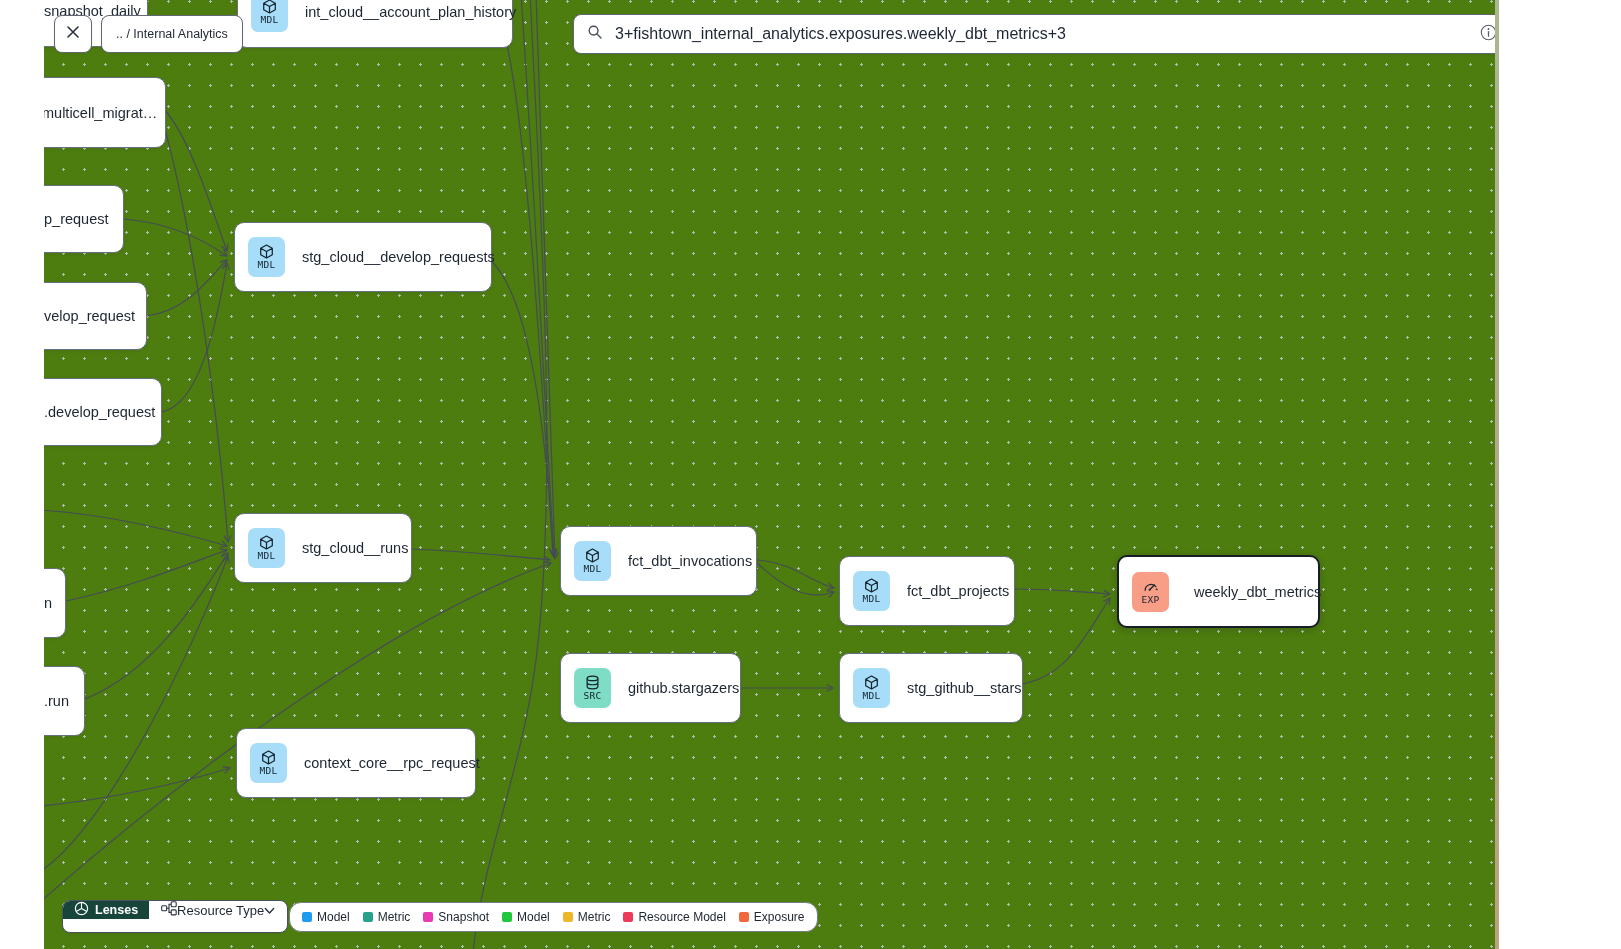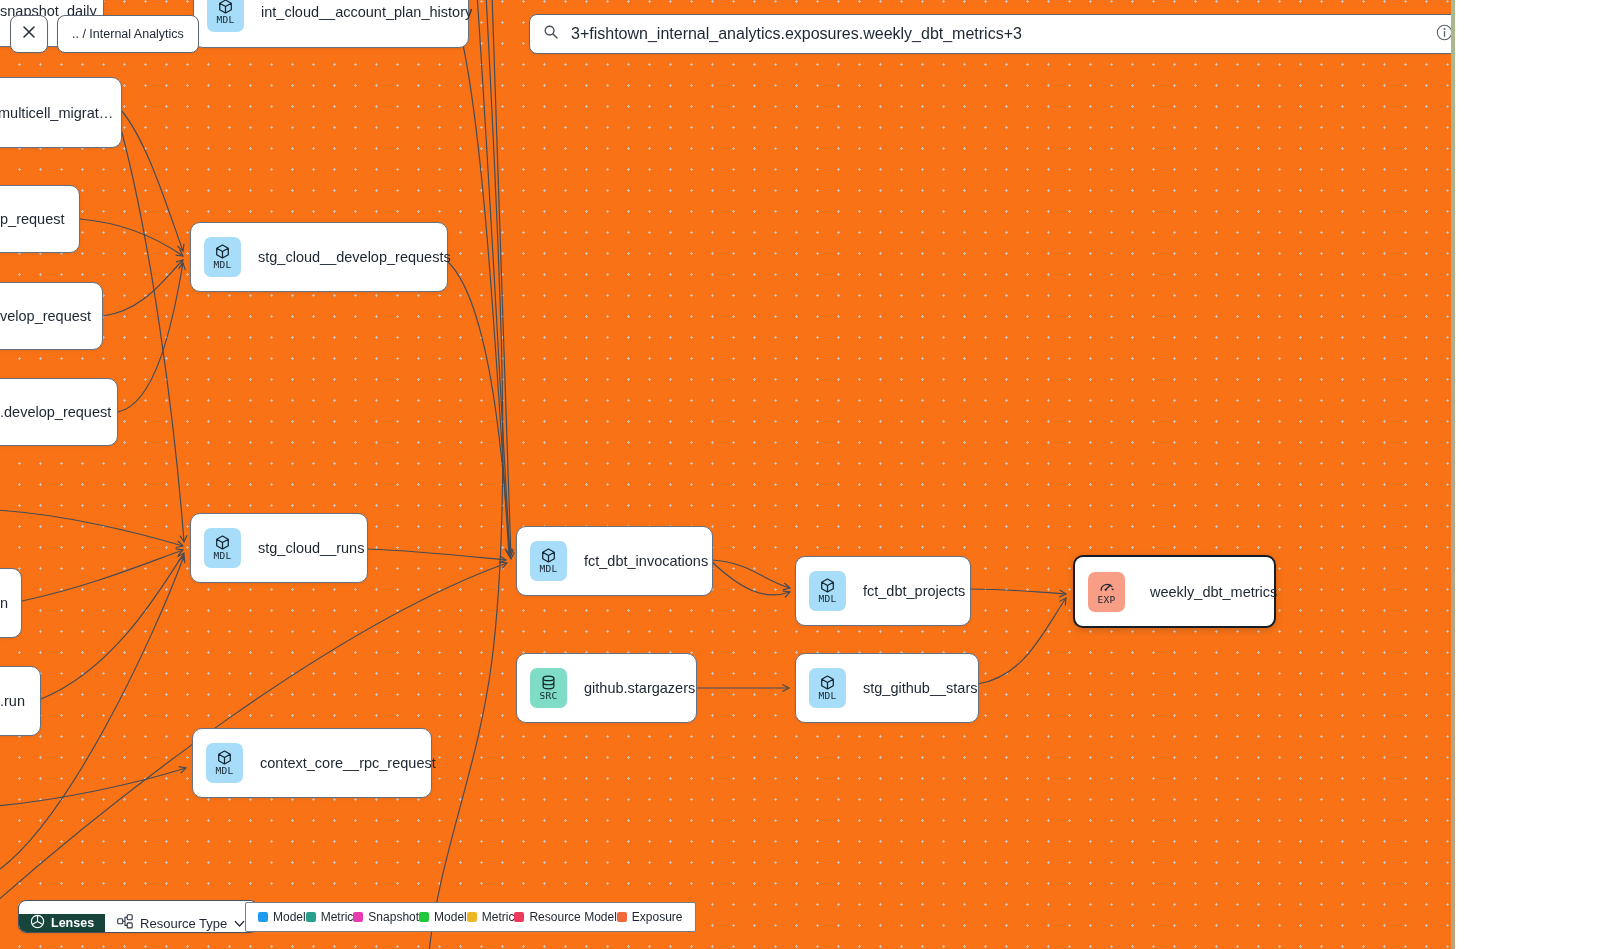--- a/index.html
+++ b/index.html
@@ -1,17 +1,17 @@
 <!DOCTYPE html>
 <html><head>
 <meta charset="utf-8">
 <style>
   html,body{margin:0;padding:0;}
   body{font-family:"Liberation Sans","DejaVu Sans",sans-serif;}
-  .stage{position:relative;width:1455px;height:949px;overflow:hidden;background:#f97316;}
+  .stage{position:relative;width:1455px;height:949px;overflow:hidden;background:#4d7c0f;margin-left:44px;}
   .stage::before{content:"";position:absolute;inset:0;
     background-image:radial-gradient(circle,#c5cbd4 1.05px,transparent 1.25px);
     background-size:21px 21px;background-position:9px 12px;opacity:.85;pointer-events:none;}
   .edges{position:absolute;left:0;top:0;z-index:1;}
   
   .node{position:absolute;z-index:2;background:#fff;border:1.2px solid #677080;border-radius:10px;
     display:flex;align-items:center;gap:17px;padding-left:13px;box-sizing:border-box;
     box-shadow:0 1px 3px rgba(25,35,50,.10);cursor:pointer;}
   .node.selected{border:2px solid #161d27;box-shadow:0 2px 7px rgba(18,26,38,.20);}
   .badge{width:37px;height:40px;border-radius:7px;flex:0 0 auto;display:flex;flex-direction:column;
@@ -28,27 +28,27 @@
   .crumb{left:57px;top:15px;height:38px;padding:0 14px;background:#fff;border:1.2px solid #5f6773;
     border-radius:8px;display:flex;align-items:center;font-size:12.5px;color:#1e2734;
     box-shadow:0 1px 2px rgba(25,35,50,.08);box-sizing:border-box;}
   .search{left:529px;top:14px;width:938px;height:40px;background:#fff;border:1.2px solid #5f6773;
     border-radius:8px;display:flex;align-items:center;gap:10px;padding:0 13px;box-sizing:border-box;
     box-shadow:0 1px 2px rgba(25,35,50,.08);}
   .search input{flex:1;border:none;outline:none;background:transparent;font-size:16px;color:#1e2734;
     font-family:"Liberation Sans","DejaVu Sans",sans-serif;}
   .refresh-btn{left:1504px;top:14px;width:40px;height:40px;}
   
-  .lens-pill{left:18px;top:900px;height:33px;display:flex;align-items:flex-end;border:1.2px solid #4a5260;
+  .lens-pill{left:18px;top:900px;height:33px;display:flex;align-items:flex-start;border:1.2px solid #4a5260;
     border-radius:8px;overflow:hidden;background:#fff;box-sizing:border-box;box-shadow:0 1px 2px rgba(25,35,50,.10);}
   .lens-seg{background:#17453c;color:#fff;display:flex;align-items:center;gap:6px;padding:0 11px;
     font-size:12.5px;font-weight:bold;cursor:pointer;}
-  .rt-seg{display:flex;align-items:center;gap:7px;padding:0 12px;font-size:13px;color:#1e2734;cursor:pointer;}
-  .legend{left:245px;top:902px;height:30px;background:#fff;border:1px solid #757d89;border-radius:2px;
-    display:flex;align-items:center;padding:4px 12px;box-sizing:border-box;}
+  .rt-seg{display:flex;align-items:center;gap:0;padding:0 12px;font-size:13px;color:#1e2734;cursor:pointer;}
+  .legend{left:245px;top:902px;height:30px;background:#fff;border:1px solid #757d89;border-radius:12px;
+    display:flex;align-items:center;gap:13px;padding:4px 12px;box-sizing:border-box;}
   .litem{display:flex;align-items:center;gap:5px;font-size:12px;color:#1c2530;white-space:nowrap;}
   .sq{width:10px;height:10px;border-radius:2px;display:inline-block;}
   .zoomctl{left:1556px;top:854px;width:38px;border:1.2px solid #5f6773;border-radius:8px;background:#fff;
     overflow:hidden;box-shadow:0 1px 2px rgba(25,35,50,.10);box-sizing:border-box;}
   .zbtn{width:100%;height:38px;display:flex;align-items:center;justify-content:center;font-size:19px;
     color:#5b626e;cursor:pointer;box-sizing:border-box;}
   .zbtn + .zbtn{border-top:1px solid #434a56;}
   .edge-strip{position:absolute;right:0;top:0;width:4px;height:949px;z-index:6;
     background:linear-gradient(#aab88d,#b3a788 55%,#bda27c);}
 </style>

